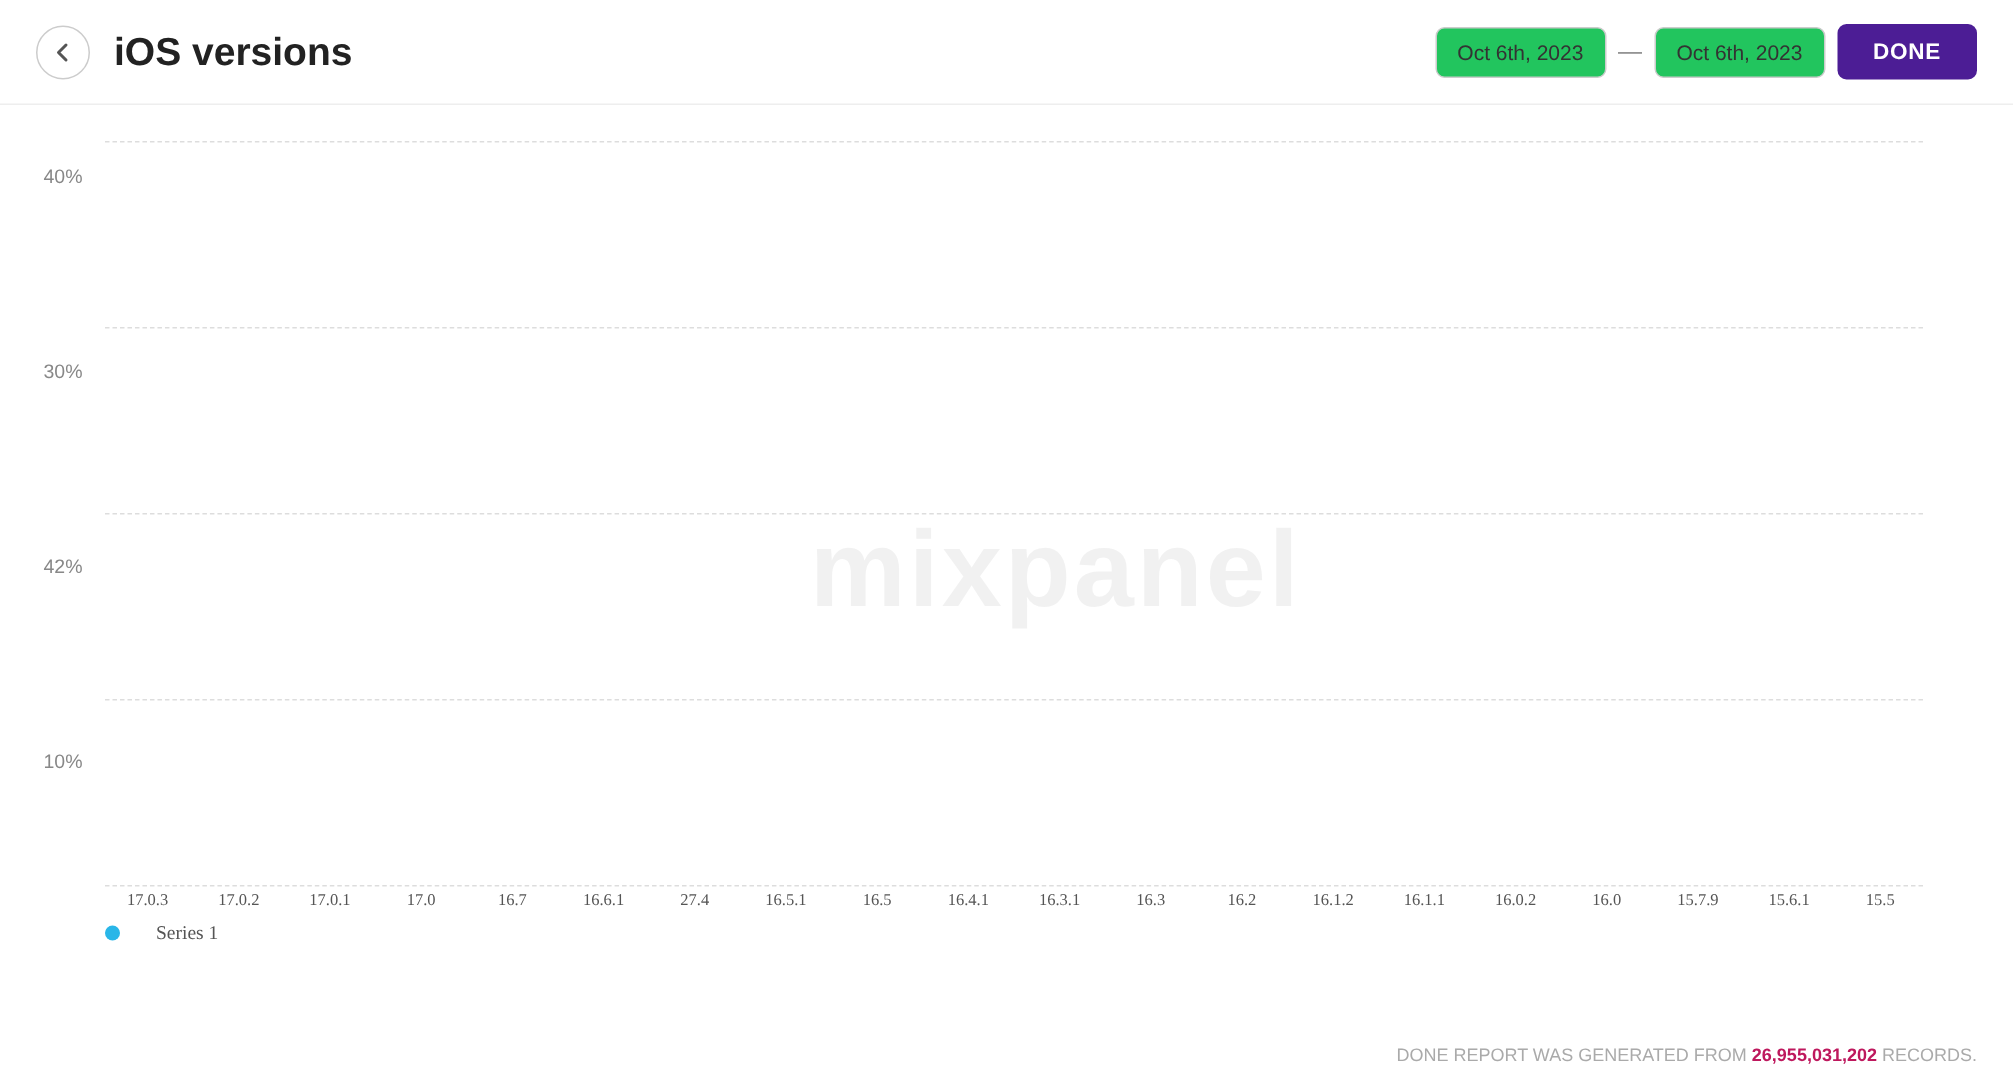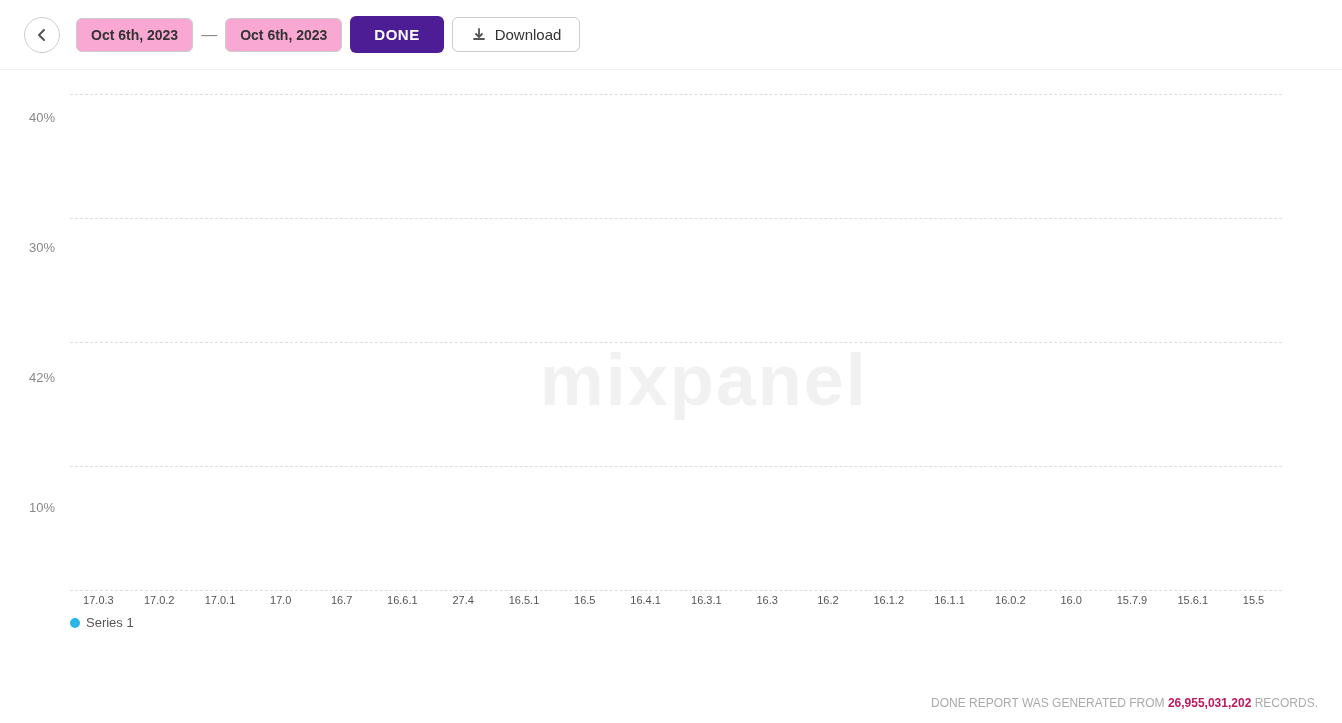--- a/index.html
+++ b/index.html
@@ -44,22 +44,21 @@
       align-items: center;
       gap: 8px;
     }
     .date-input {
       border: 1.5px solid #ccc;
       border-radius: 6px;
       padding: 8px 14px;
       font-size: 14px;
       color: #333;
       cursor: pointer;
-      background: #f9a8d4;
-      font-weight: bold;
+      background: #22c55e;
     }
     .date-separator {
       color: #888;
       font-size: 16px;
     }
     .done-btn {
       background: #4c1d95;
       color: #fff;
       border: none;
       border-radius: 6px;
@@ -112,20 +111,21 @@
     }
     .y-label {
       font-size: 13px;
       color: #888;
       margin-top: 16px;
     }
     .chart-inner {
       position: relative;
       height: 100%;
       border-left: none;
+      font-family: Liberation Serif, serif;
     }
     .grid-lines {
       position: absolute;
       left: 0;
       right: 0;
       top: 0;
       bottom: 40px;
     }
     .grid-line {
       position: absolute;
@@ -168,21 +168,21 @@
       text-align: center;
       font-size: 11px;
       color: #555;
     }
     .legend {
       position: absolute;
       bottom: 0;
       left: 0;
       display: flex;
       align-items: center;
-      gap: 6px;
+      gap: 24px;
       font-size: 13px;
       color: #555;
     }
     .legend-dot {
       width: 10px;
       height: 10px;
       border-radius: 50%;
       background: #29b6e8;
     }
     .footer-note {
@@ -198,32 +198,27 @@
   </style>
 </head>
 <body>
 
 <div class="header">
   <button class="back-btn">
     <svg viewBox="0 0 16 16" fill="none" stroke="#555" stroke-width="2" stroke-linecap="round" stroke-linejoin="round">
       <polyline points="10,3 5,8 10,13"></polyline>
     </svg>
   </button>
+  <span class="page-title">iOS versions</span>
 
   <div class="date-range">
     <button class="date-input">Oct 6th, 2023</button>
     <span class="date-separator">—</span>
     <button class="date-input">Oct 6th, 2023</button>
     <button class="done-btn">DONE</button>
-    <button class="download-btn">
-      <svg width="16" height="16" viewBox="0 0 16 16" fill="none" stroke="#555" stroke-width="1.8" stroke-linecap="round" stroke-linejoin="round">
-        <path d="M3 12h10M8 2v8M5 7l3 3 3-3"></path>
-      </svg>
-      <span>Download</span>
-    </button>
   </div>
 </div>
 
 <div class="chart-area">
   <div class="watermark">mixpanel</div>
 
   <div class="y-axis">
     <span class="y-label">40%</span>
     <span class="y-label">30%</span>
     <span class="y-label">42%</span>

